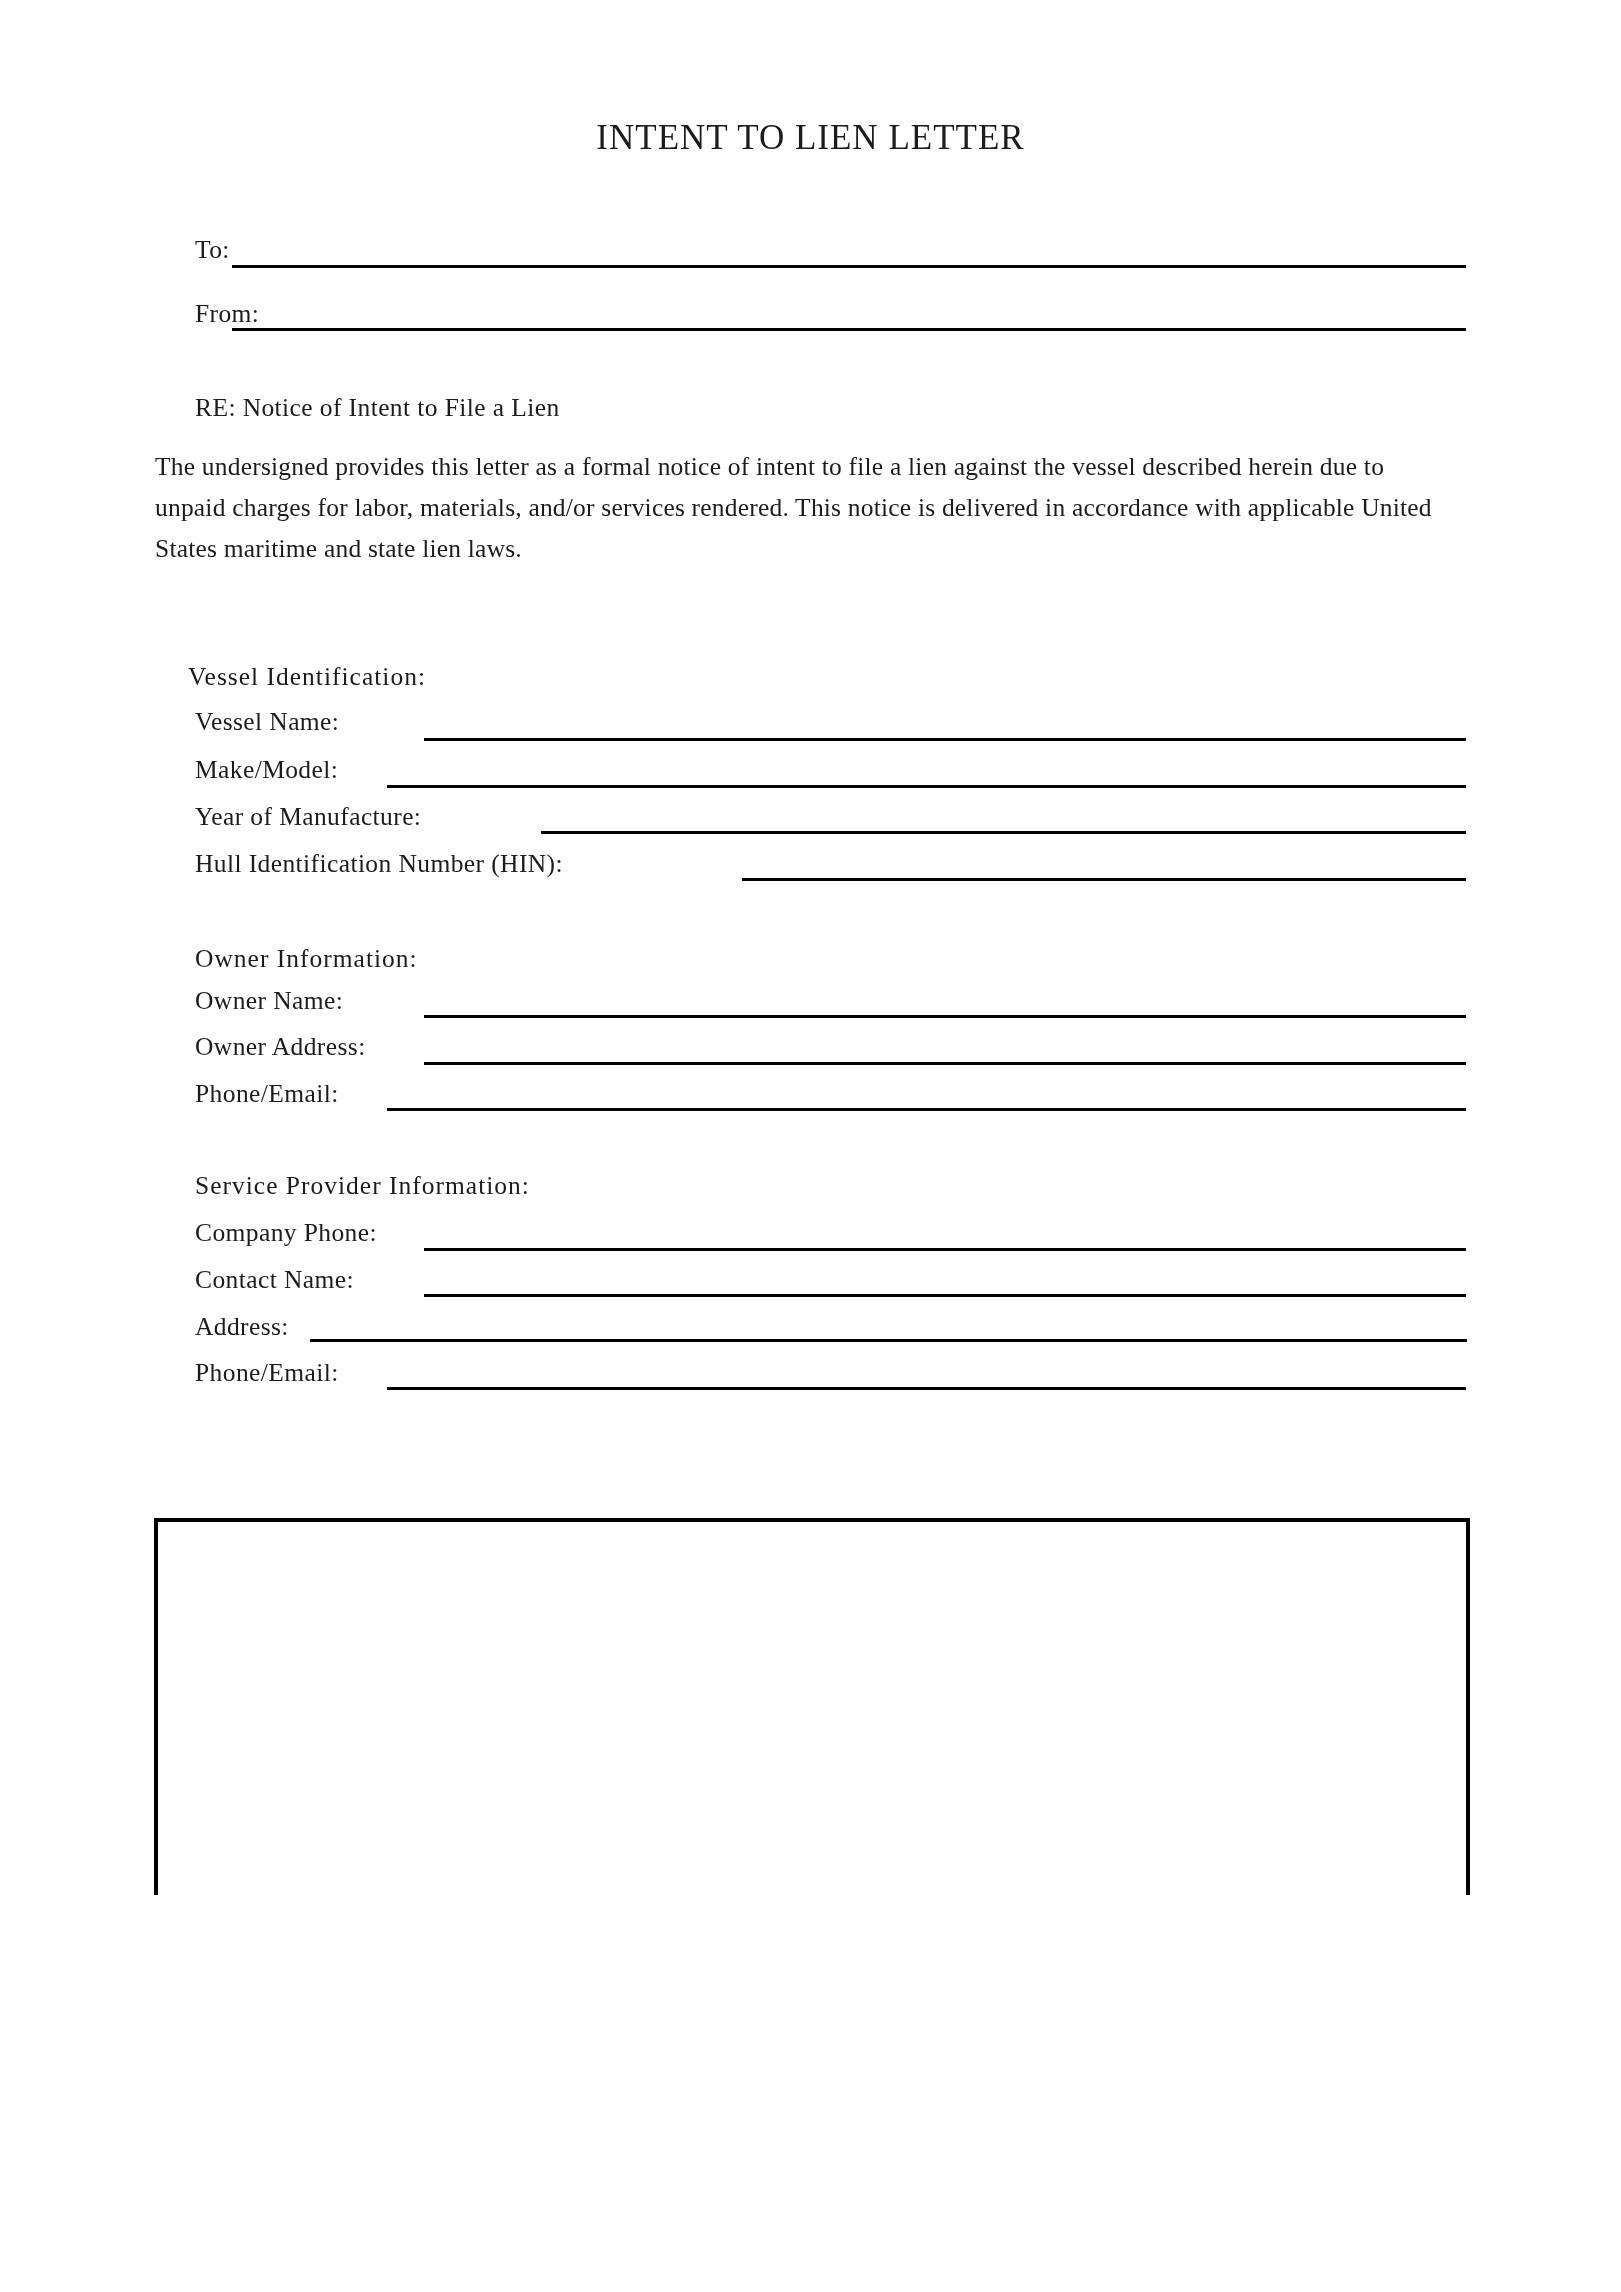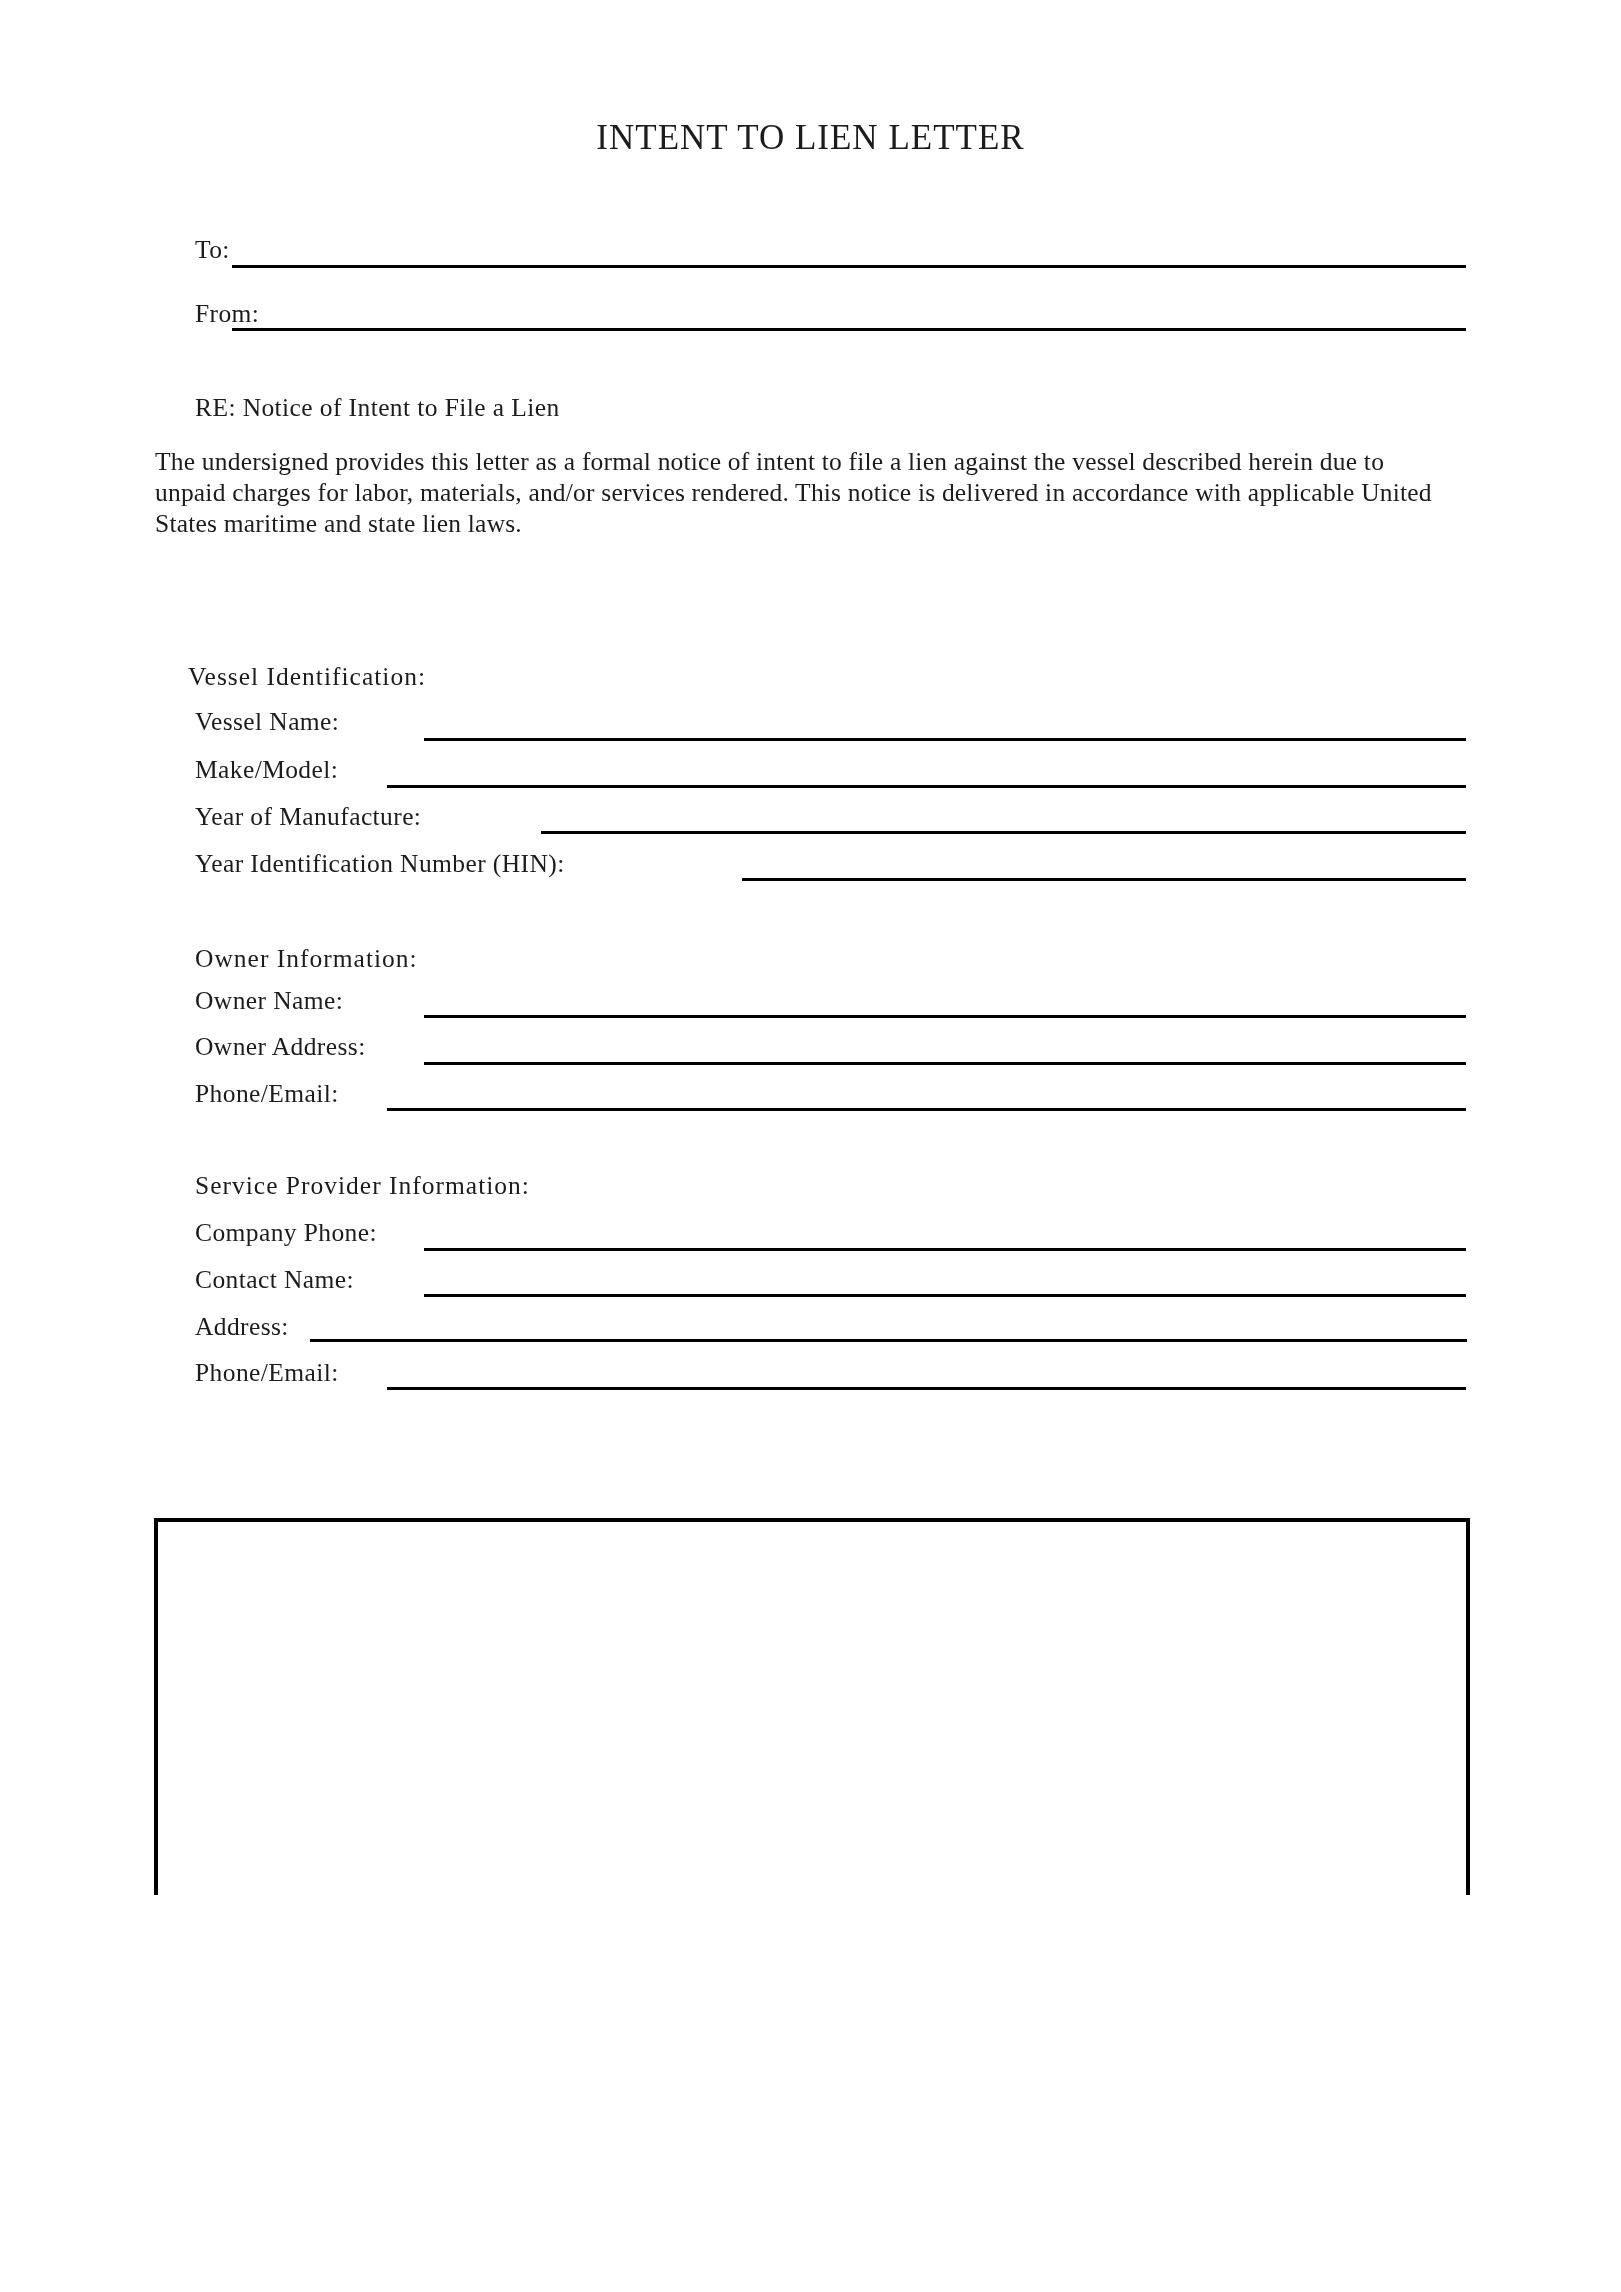--- a/index.html
+++ b/index.html
@@ -60,21 +60,21 @@
     font-size: 25.5px;
     line-height: 33px;
     padding: 9.8px 13.7px;
   }
   .paragraph {
     position: absolute;
     left: 155px;
     top: 446px;
     width: 1306px;
     font-size: 25.5px;
-    line-height: 31px;
+    line-height: 41px;
     letter-spacing: 0.2px;
   }
 </style>
 </head>
 <body>
 
 <div class="page">
 
   <div class="title">INTENT TO LIEN LETTER</div>
 
@@ -92,21 +92,21 @@
 
   <div class="lbl" style="left:155px; top:707px;">Vessel Name:</div>
   <div class="fill-line" style="left:424px; top:709px; width:1042px;"></div>
 
   <div class="lbl" style="left:155px; top:755px;">Make/Model:</div>
   <div class="fill-line" style="left:387px; top:756px; width:1079px;"></div>
 
   <div class="lbl" style="left:155px; top:802px;">Year of Manufacture:</div>
   <div class="fill-line" style="left:541px; top:802px; width:925px;"></div>
 
-  <div class="lbl" style="left:155px; top:849px;">Year Identification Number (HIN):</div>
+  <div class="lbl" style="left:155px; top:849px;">Hull Identification Number (HIN):</div>
   <div class="fill-line" style="left:742px; top:849px; width:724px;"></div>
 
   <div class="lbl heading" style="left:155px; top:944px;">Owner Information:</div>
 
   <div class="lbl" style="left:155px; top:986px;">Owner Name:</div>
   <div class="fill-line" style="left:424px; top:986px; width:1042px;"></div>
 
   <div class="lbl" style="left:155px; top:1032px;">Owner Address:</div>
   <div class="fill-line" style="left:424px; top:1033px; width:1042px;"></div>
 

